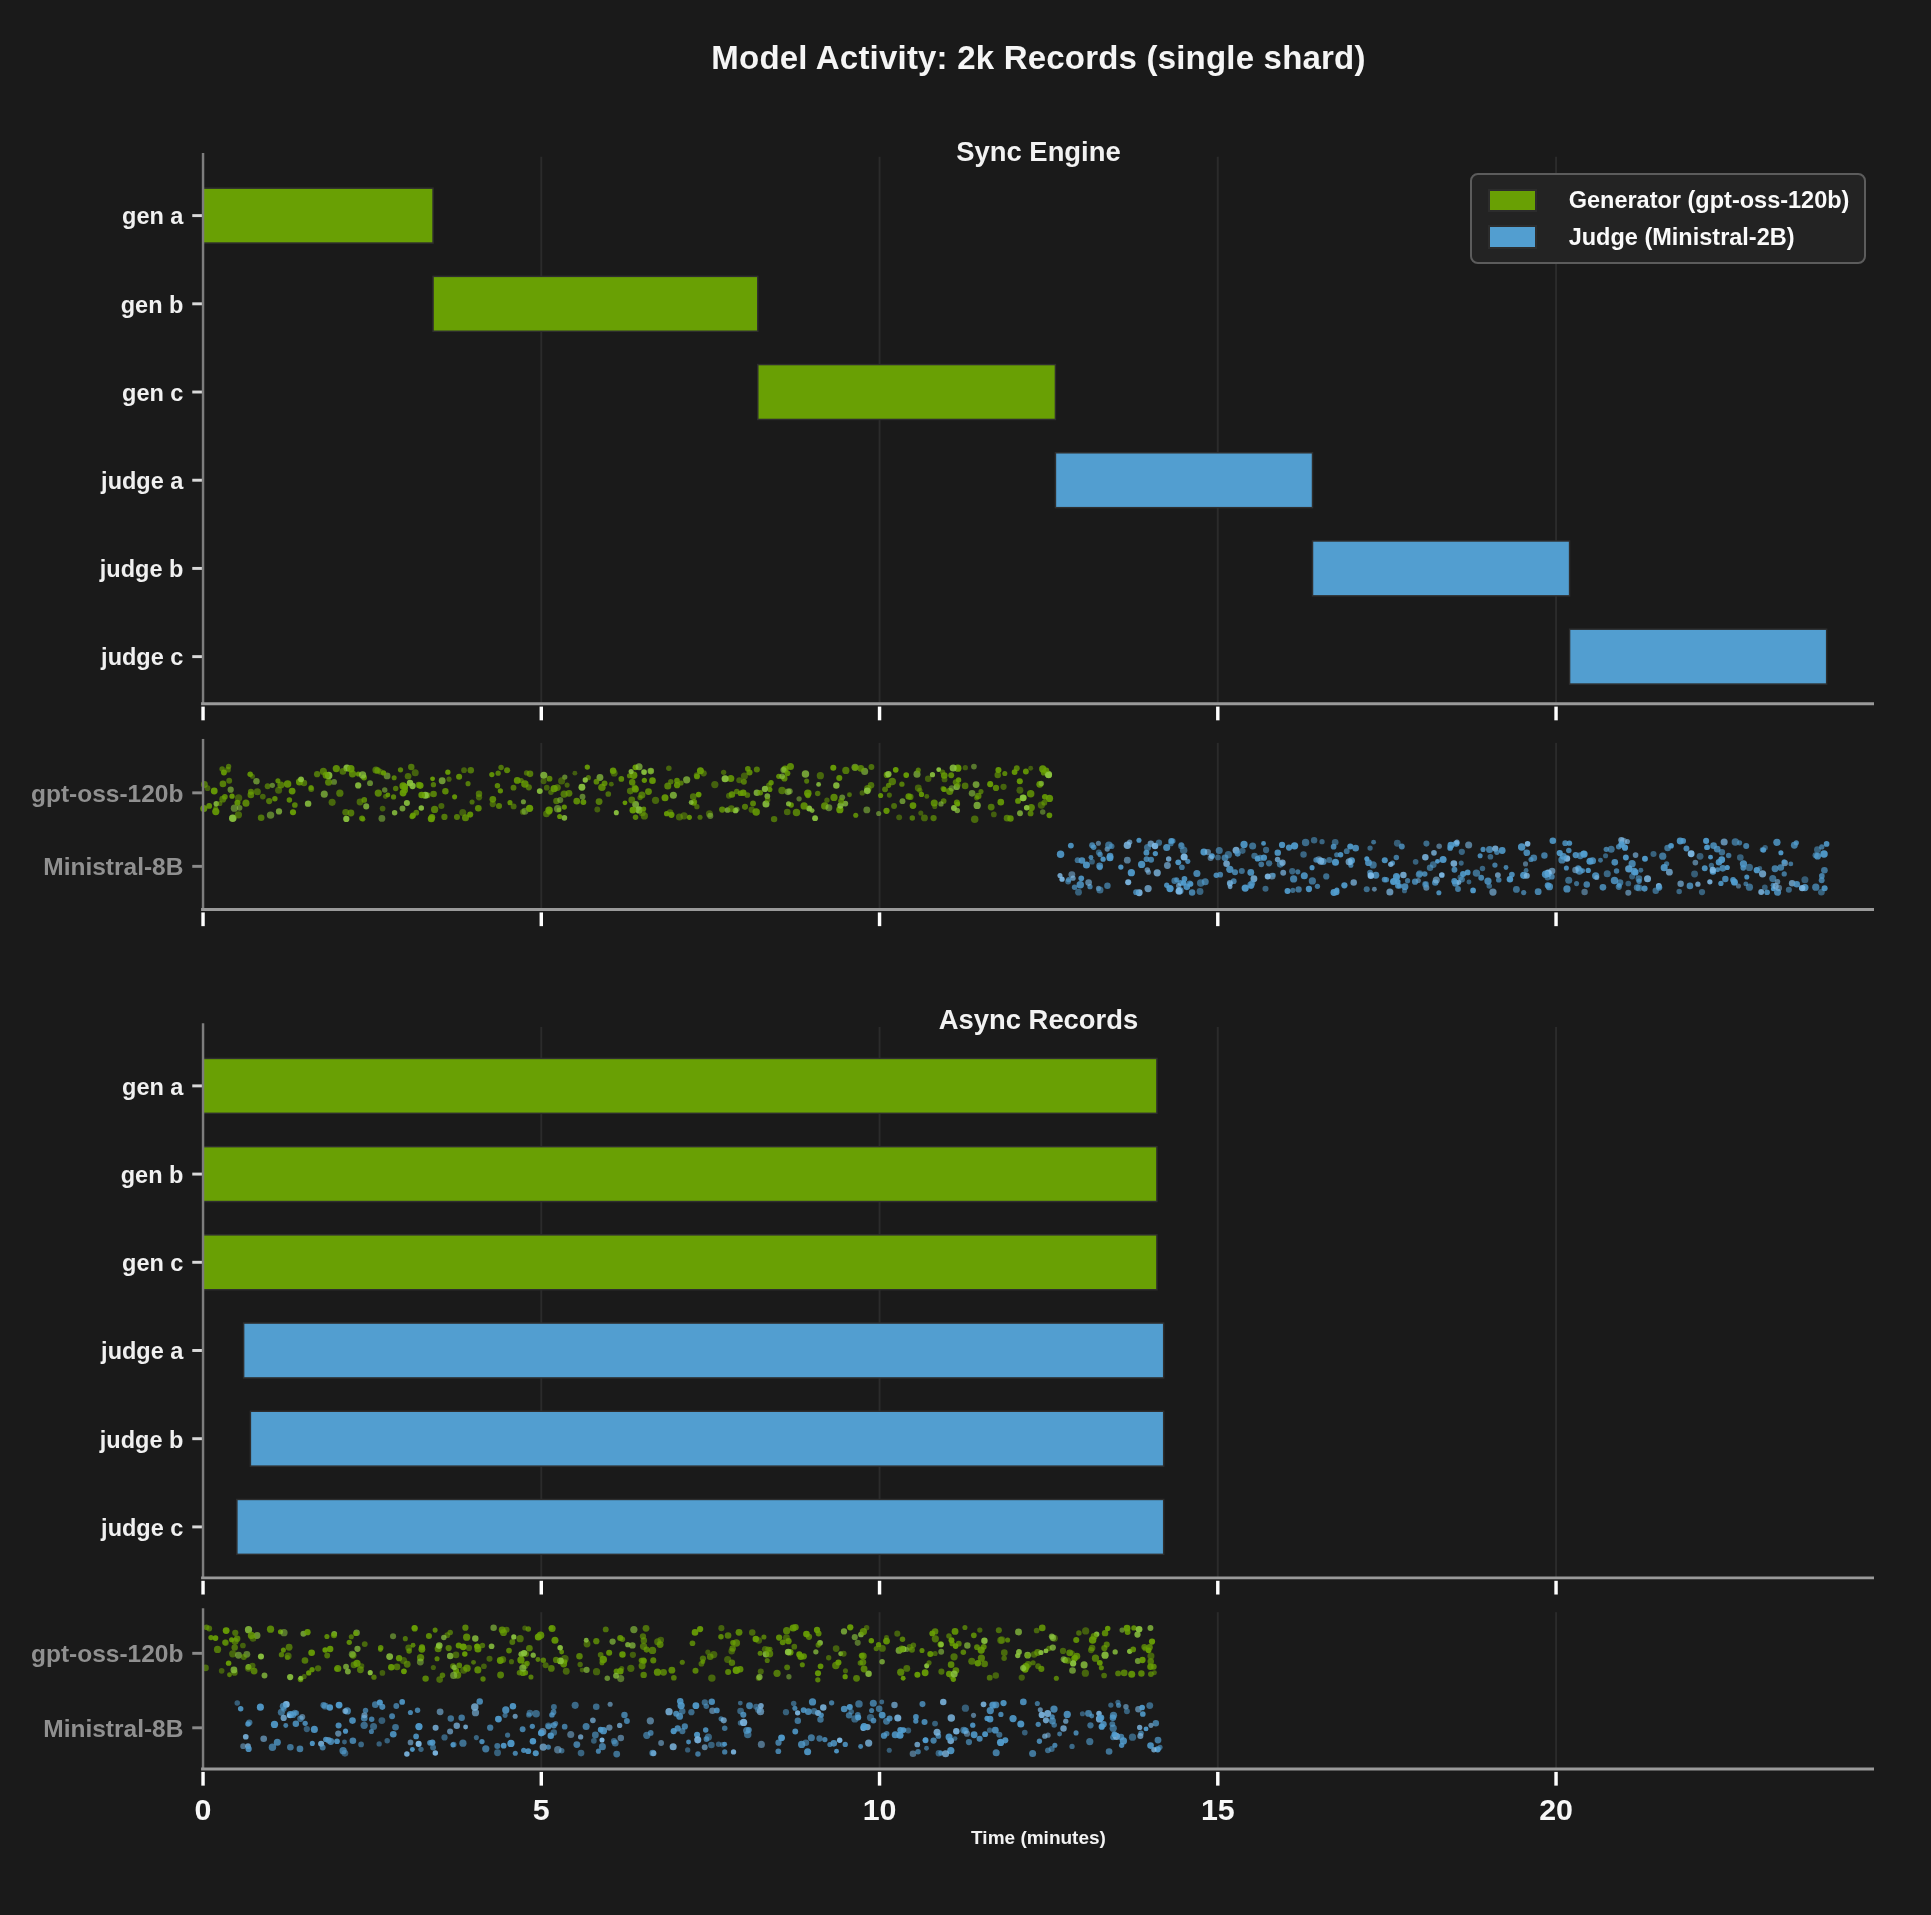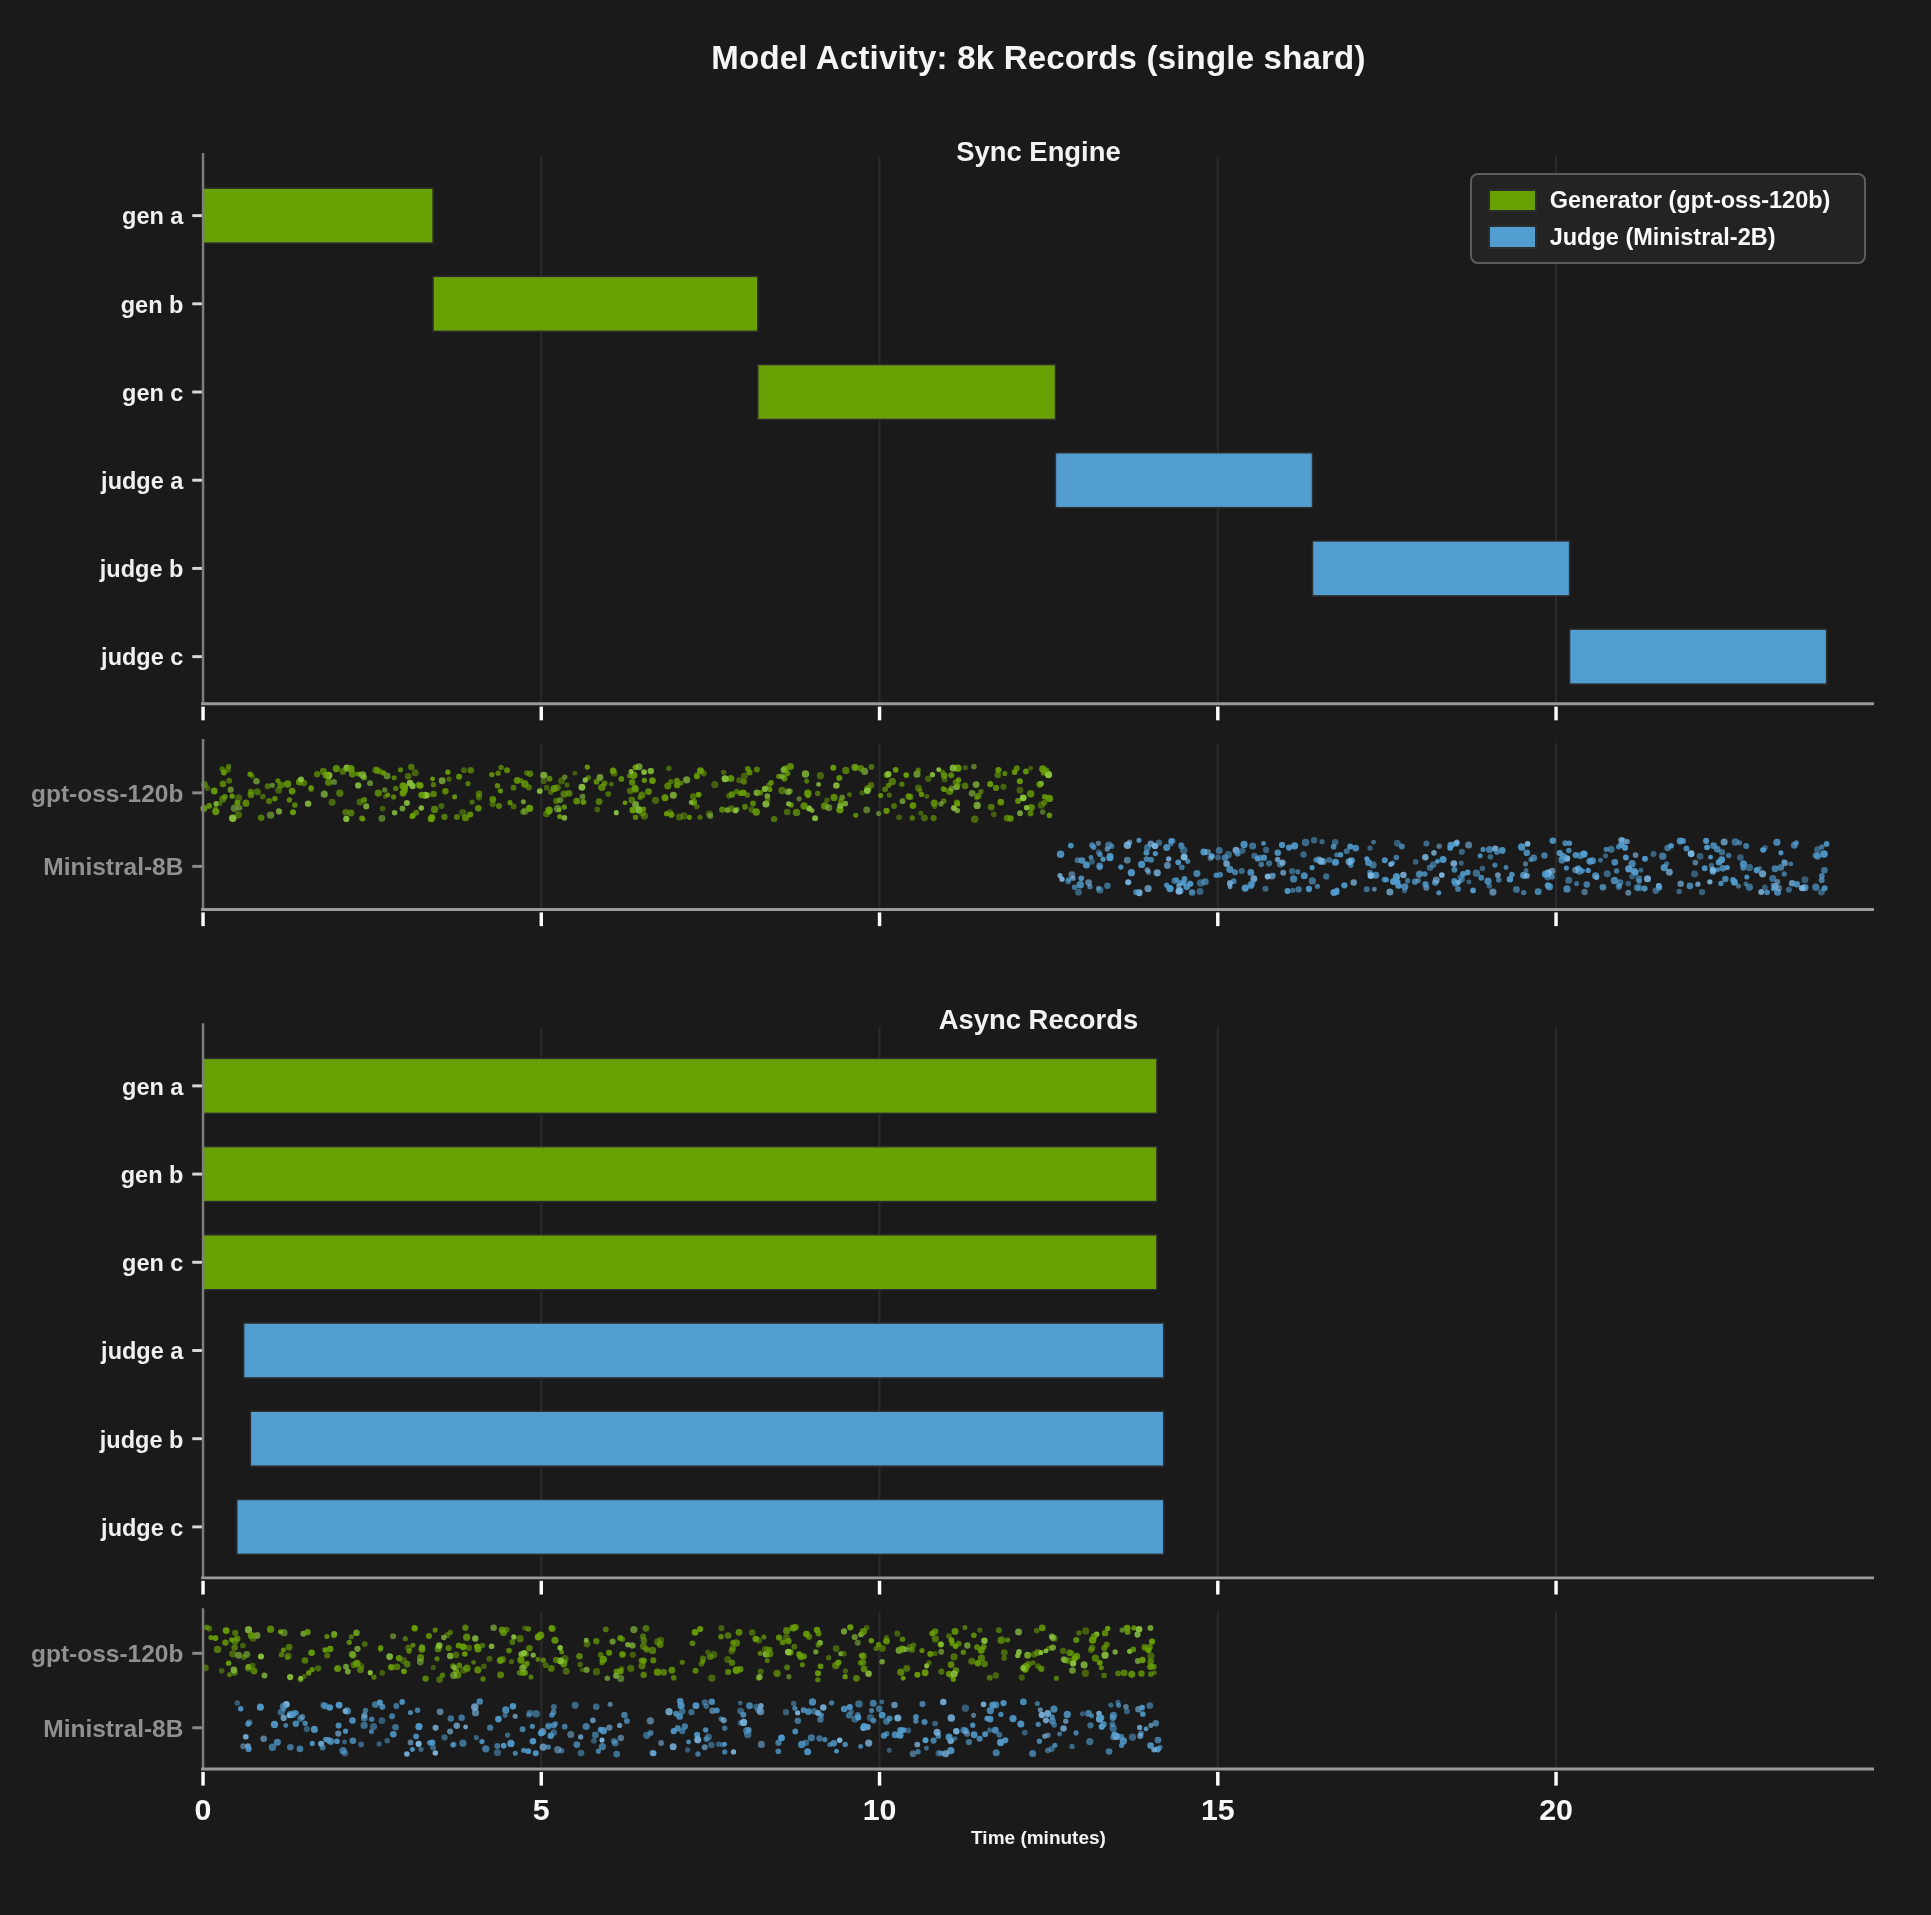--- a/index.html
+++ b/index.html
@@ -24,29 +24,29 @@
   svg#chart-canvas{position:absolute;left:0;top:0;}
   svg text{font-family:"Liberation Sans",sans-serif;}
   .row-label{font-size:24px;font-weight:700;fill:#f0f0f0;}
   .row-label-muted{font-size:25px;font-weight:700;fill:#909090;}
   .xtick-label{font-size:31px;font-weight:800;fill:#f7f7f7;}
   .legend{
     position:absolute;left:1470px;top:173px;width:361px;
     background:#232323;border:2px solid #5c5c5c;border-radius:7.8px;
     padding:11.8px 15.7px;display:flex;flex-direction:column;gap:9.8px;
   }
-  .legend-row{display:flex;align-items:center;gap:13px;}
+  .legend-row{display:flex;align-items:center;gap:32px;}
   .legend-swatch{width:45px;height:19.6px;border:2.9px solid #2c2c2c;flex:0 0 auto;}
   .legend-label{font-size:23.5px;font-weight:700;color:#fafafa;white-space:nowrap;}
 </style>
 </head>
 <body>
 
 <div class="fig">
-  <div class="fig-title">Model Activity: 8k Records (single shard)</div>
+  <div class="fig-title">Model Activity: 2k Records (single shard)</div>
   <div class="subtitle" id="subtitle-sync">Sync Engine</div>
   <div class="subtitle" id="subtitle-async">Async Records</div>
 
   <svg id="chart-canvas" width="1932" height="1915" viewBox="0 0 1971 1954">
       <g>
         <line x1="552.1417004048583" x2="552.1417004048583" y1="160" y2="718" stroke="#2b2b2b" stroke-width="2"></line>
         <line x1="897.2834008097166" x2="897.2834008097166" y1="160" y2="718" stroke="#2b2b2b" stroke-width="2"></line>
         <line x1="1242.4251012145749" x2="1242.4251012145749" y1="160" y2="718" stroke="#2b2b2b" stroke-width="2"></line>
         <line x1="1587.5668016194331" x2="1587.5668016194331" y1="160" y2="718" stroke="#2b2b2b" stroke-width="2"></line>
         <rect x="207" y="192" width="234.69635627530363" height="56" fill="#69A004" stroke="#2e2e2e" stroke-width="1.5"></rect>

